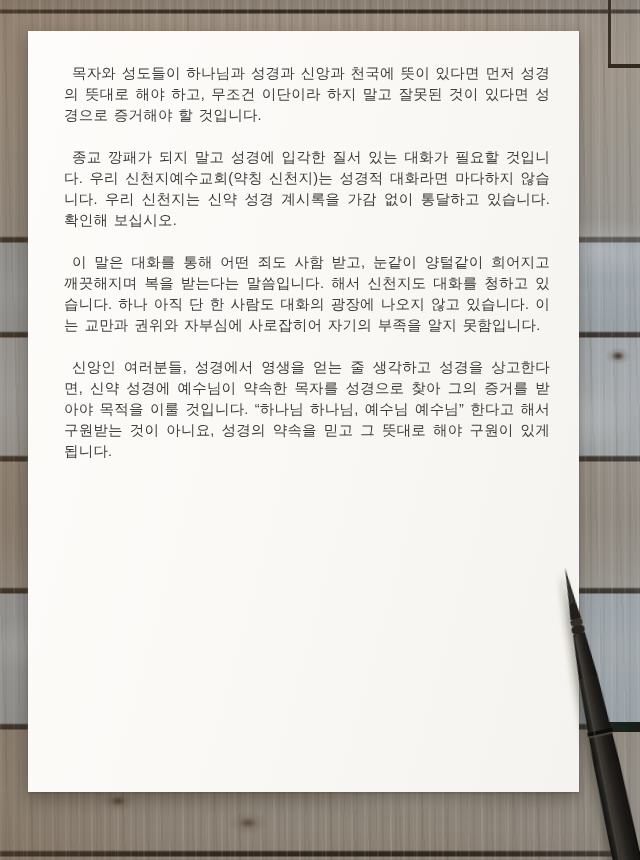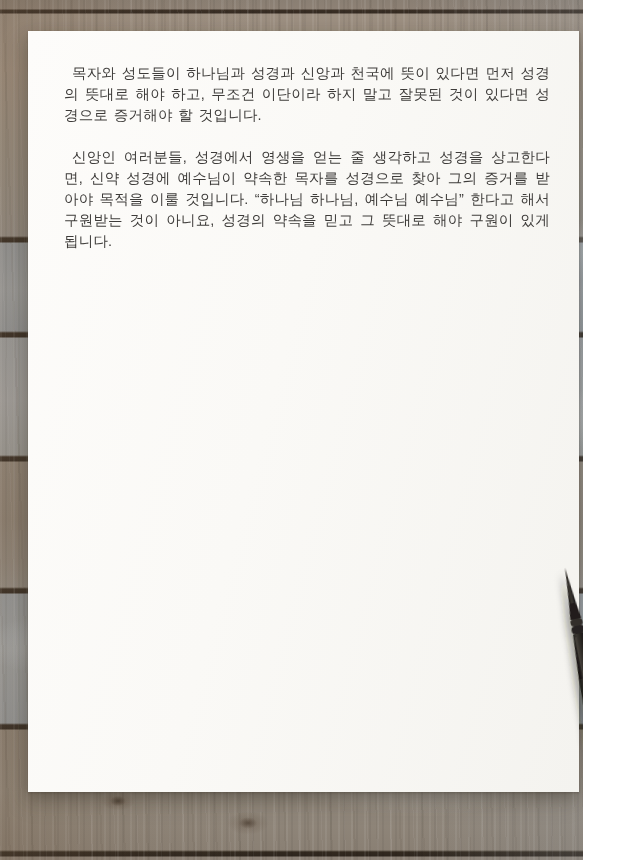--- a/index.html
+++ b/index.html
@@ -1,17 +1,17 @@
 <!DOCTYPE html>
 <html style="--ink: #3e3c3a;"><head>
 <meta charset="utf-8">
 <style>
   html,body{margin:0;padding:0;}
   body{width:640px;height:860px;overflow:hidden;font-family:"Liberation Sans",sans-serif;}
-  .scene{position:relative;width:583px;height:860px;overflow:hidden;background:#9a9185;}
+  .scene{position:relative;width:640px;height:860px;overflow:hidden;background:#9a9185;}
 
   
   .wood{
     position:absolute;inset:0;
     background:
       
       radial-gradient(10px 7px  at 618px 356px, rgba(45,33,24,.75), rgba(45,33,24,0) 65%),
       radial-gradient(18px 12px at 618px 356px, rgba(88,66,47,.45), rgba(88,66,47,0) 70%),
       radial-gradient(12px 8px  at 118px 801px, rgba(50,38,27,.55), rgba(50,38,27,0) 65%),
       radial-gradient(24px 14px at 118px 801px, rgba(88,66,47,.35), rgba(88,66,47,0) 70%),
@@ -67,20 +67,22 @@
 <div class="scene">
 
   <div class="wood"></div>
   <div class="seam-v"></div>
   <div class="seam-h-right"></div>
   <div class="inlay"></div>
 
   <div class="paper" style="background-color: rgb(251, 250, 248);">
     <div class="doc">
         <p>목자와 성도들이 하나님과 성경과 신앙과 천국에 뜻이 있다면 먼저 성경의 뜻대로 해야 하고, 무조건 이단이라 하지 말고 잘못된 것이 있다면 성경으로 증거해야 할 것입니다.</p>
+        <p>종교 깡패가 되지 말고 성경에 입각한 질서 있는 대화가 필요할 것입니다. 우리 신천지예수교회(약칭 신천지)는 성경적 대화라면 마다하지 않습니다. 우리 신천지는 신약 성경 계시록을 가감 없이 통달하고 있습니다. 확인해 보십시오.</p>
+        <p>이 말은 대화를 통해 어떤 죄도 사함 받고, 눈같이 양털같이 희어지고 깨끗해지며 복을 받는다는 말씀입니다. 해서 신천지도 대화를 청하고 있습니다. 하나 아직 단 한 사람도 대화의 광장에 나오지 않고 있습니다. 이는 교만과 권위와 자부심에 사로잡히어 자기의 부족을 알지 못함입니다.</p>
         <p>신앙인 여러분들, 성경에서 영생을 얻는 줄 생각하고 성경을 상고한다면, 신약 성경에 예수님이 약속한 목자를 성경으로 찾아 그의 증거를 받아야 목적을 이룰 것입니다. “하나님 하나님, 예수님 예수님” 한다고 해서 구원받는 것이 아니요, 성경의 약속을 믿고 그 뜻대로 해야 구원이 있게 됩니다.</p>
       </div>
   </div>
 
   <div class="pen-wrap">
     <svg width="112" height="322" viewBox="0 0 112 322">
       <defs>
         <linearGradient id="penBody" x1="0" y1="0" x2="1" y2="0">
           <stop offset="0" stop-color="#0c0b0a"></stop>
           <stop offset="0.35" stop-color="#3a3631"></stop>

